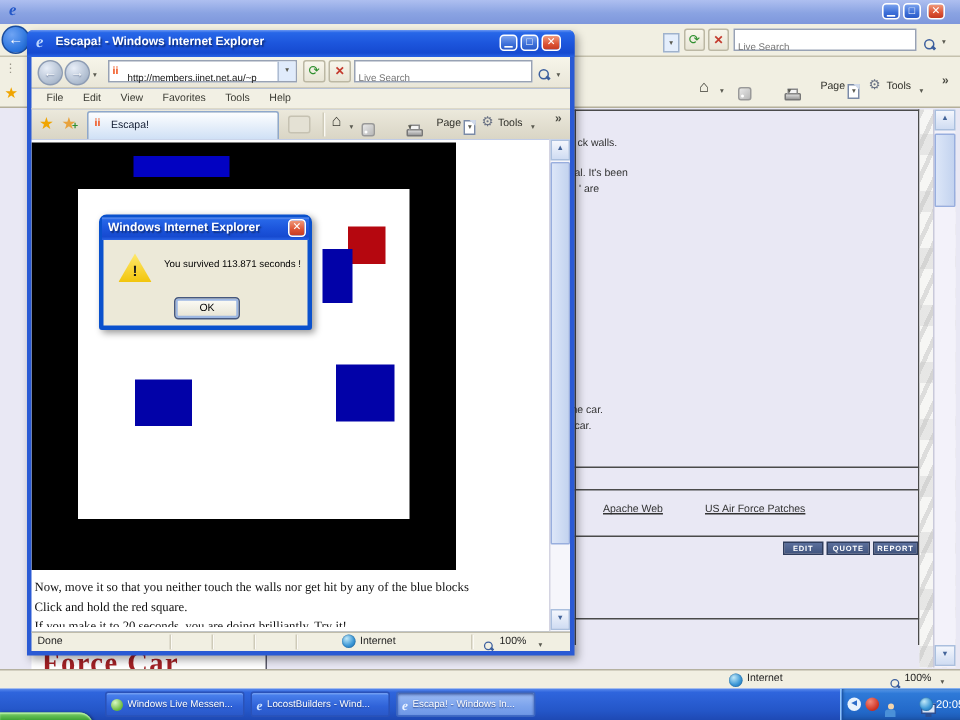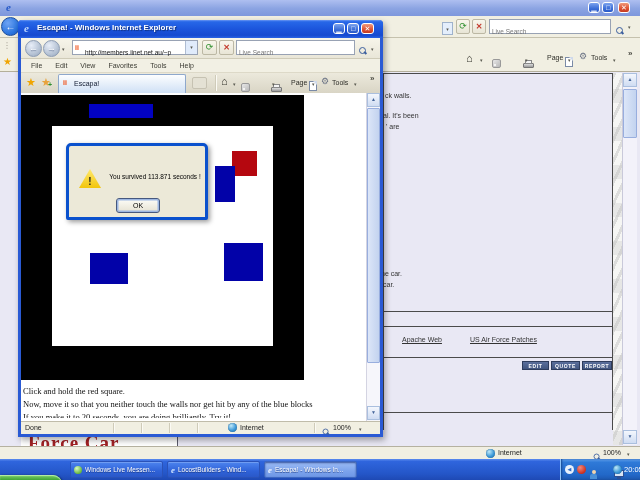--- a/index.html
+++ b/index.html
@@ -232,32 +232,36 @@
         <div class="a" style="left:31px;top:31px;width:221px;height:220px;background:#fff;"></div>
 
       <div style="position: absolute; left: 68px; top: 9px; width: 64px; height: 14px; background: rgb(2, 2, 194);"></div>
           <div style="position: absolute; left: 211px; top: 56px; width: 25px; height: 25px; background: rgb(181, 7, 15);"></div>
           <div style="position: absolute; left: 194px; top: 71px; width: 20px; height: 36px; background: rgb(2, 2, 168);"></div>
           <div style="position: absolute; left: 69px; top: 158px; width: 38px; height: 31px; background: rgb(2, 2, 168);"></div>
           <div style="position: absolute; left: 203px; top: 148px; width: 39px; height: 38px; background: rgb(2, 2, 168);"></div>
         </div>
 
       <div class="a" style="left:2px;top:292px;width:354px;height:33px;overflow:hidden;font-family:'Liberation Serif',serif;font-size:8.5px;line-height:13px;color:#111;">
+        <div>Now, move it so that you neither touch the walls nor get hit by any of the blue blocks</div>
         <div>Click and hold the red square.</div>
-        <div>Now, move it so that you neither touch the walls nor get hit by any of the blue blocks</div>
         <div>If you make it to 20 seconds, you are doing brilliantly. Try it!</div>
       </div>
 
       <div class="a" style="left:345px;top:0;width:14px;height:328px;background:#f6f6fb;border-left:1px solid #d4d4e2;box-sizing:border-box;">
         <div class="a sb-box" style="left:0;top:0;width:13px;height:14px;">▲</div>
         <div class="a sb-thumb" style="left:0;top:15px;width:13px;height:255px;"></div>
         <div class="a sb-box" style="left:0;top:313px;width:13px;height:14px;">▼</div>
       </div>
 
       <div class="a" style="left:45px;top:50px;width:142px;height:77px;border:3px solid #0a51cd;border-radius:5px 5px 2px 2px;background:#ece9d8;box-sizing:border-box;box-shadow:2px 2px 5px rgba(0,0,0,.4);">
+        <div class="a titlebar-active" style="left:-1px;top:-1px;width:138px;height:15px;">
+          <span class="a" style="left:4px;top:2px;font-size:8px;font-weight:bold;color:#fff;text-shadow:1px 1px 1px #10307e;">Windows Internet Explorer</span>
+          <span class="a win-btn close" style="left:124px;top:1px;width:12px;height:12px;line-height:10px;">✕</span>
+        </div>
         <div class="a warn-tri" style="left:10px;top:23px;">
           <span>!</span>
         </div>
         <span class="a" style="left:38px;top:27px;width:96px;font-size:6.5px;color:#000;text-align:center;">You survived 113.871 seconds !</span>
         <button class="a" style="left:47px;top:52px;width:44px;height:15px;font-family:'Liberation Sans',sans-serif;font-size:7px;color:#000;
                        background:linear-gradient(180deg,#fdfdf8,#e6e2d2);border:1px solid #46587e;border-radius:3px;
                        box-shadow:inset 0 0 0 1.5px #9db7e2;padding:0;">OK</button>
       </div>
     </div>
 

